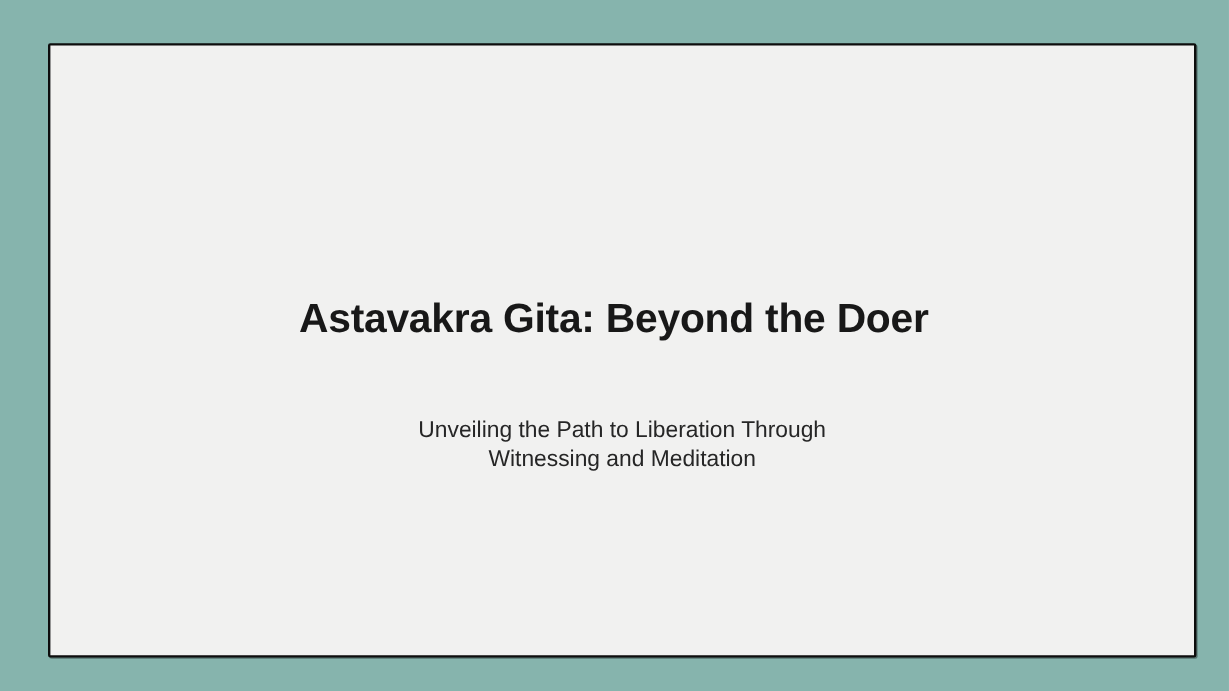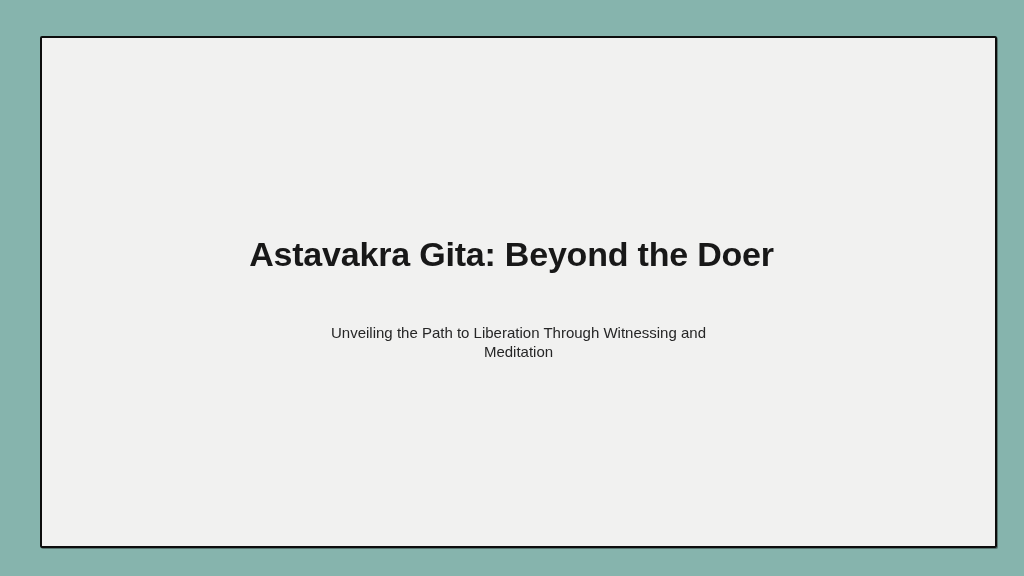--- a/index.html
+++ b/index.html
@@ -40,38 +40,38 @@
   
   .title-block {
     position: absolute;
     left: 0;
     top: 196px;
     width: 100%;
     text-align: center;
   }
 
   .slide-title {
-    margin: 0;
+    margin: 12px;
     font-size: 34px;
     font-weight: bold;
     line-height: 1.18;
     color: #181818;
     letter-spacing: -0.2px;
     padding-right: 14px; 
   }
 
   .subtitle-holder {
     margin: 0 auto;
     padding-top: 49px;
     width: 376px;
   }
 
   .slide-subtitle {
     margin: 0;
-    font-size: 15px;
+    font-size: 19px;
     font-weight: normal;
     line-height: 1.28;
     color: #262626;
   }
 </style>
 </head>
 <body>
 
 <div class="slide-stage">
 

